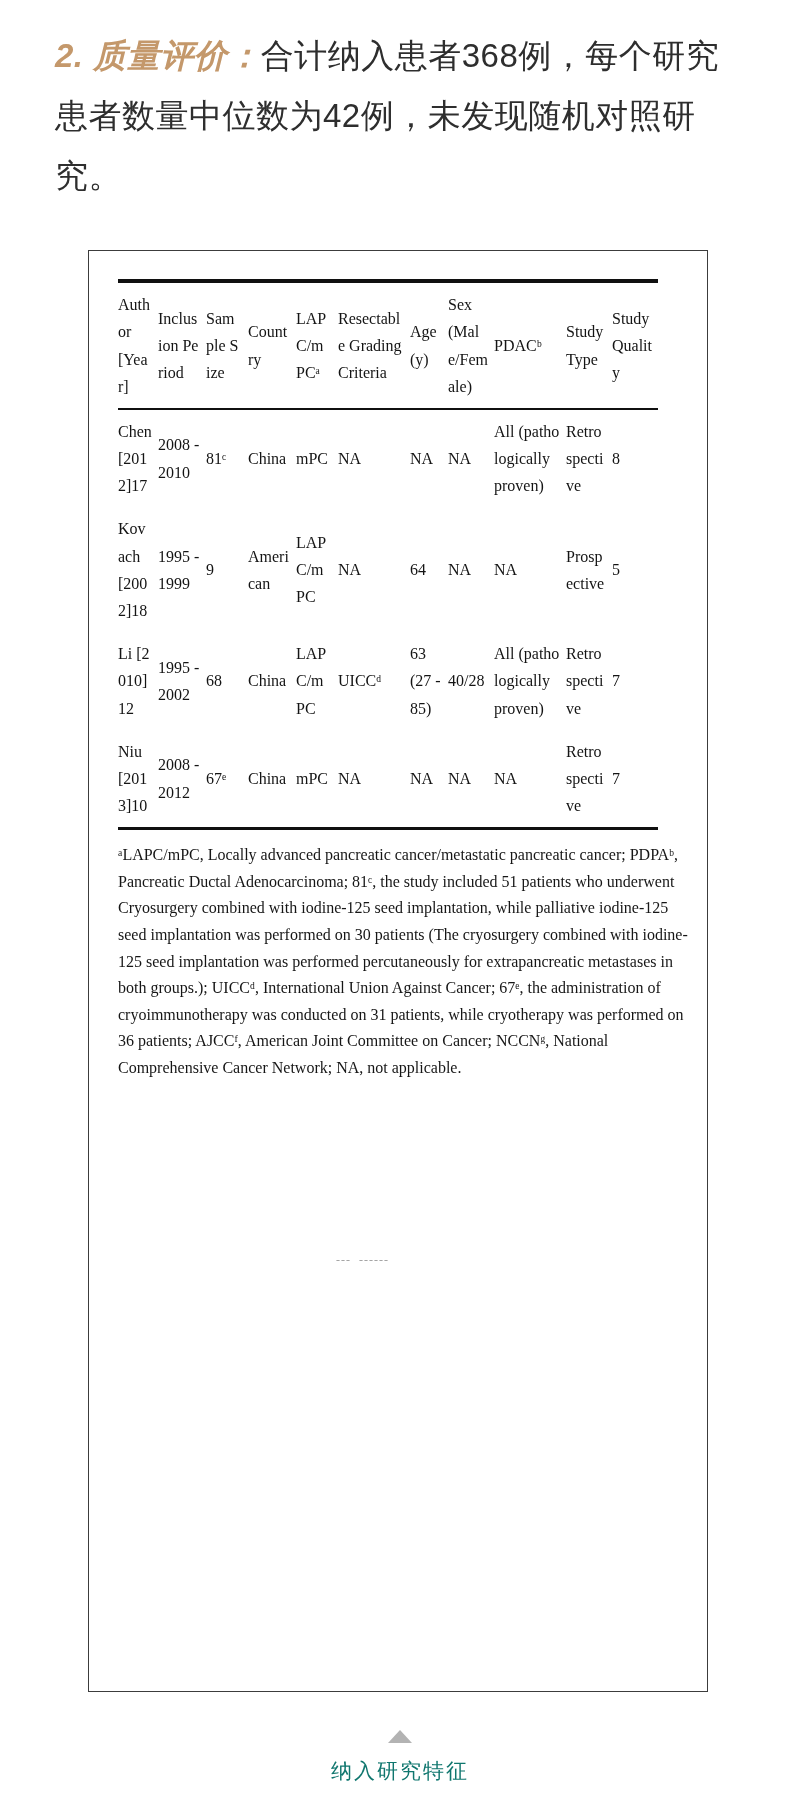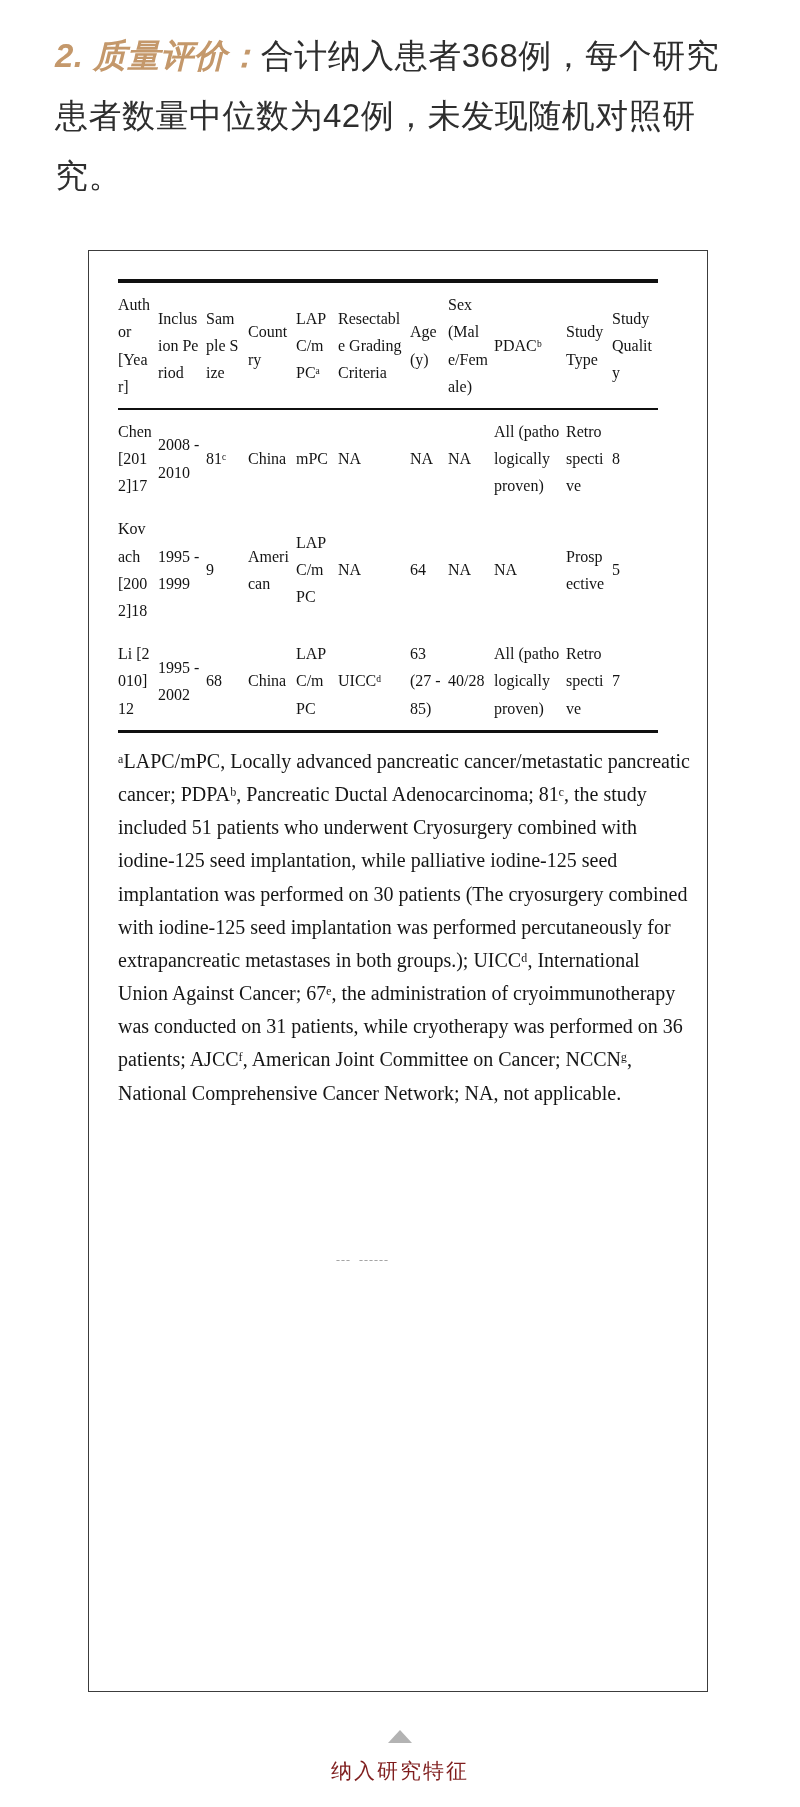--- a/index.html
+++ b/index.html
@@ -45,21 +45,21 @@
     word-break:break-all;
     padding:8px 6px 8px 0;
   }
   col.c0 {width:40px} col.c1 {width:48px} col.c2 {width:42px} col.c3 {width:48px}
   col.c4 {width:42px} col.c5 {width:72px} col.c6 {width:38px} col.c7 {width:46px}
   col.c8 {width:72px} col.c9 {width:46px} col.c10{width:46px}
 
   .footnote {
     margin:12px 0 0 0;
     width:572px;
-    font-size:20px;
+    font-size:16px;
     line-height:1.66;
     color:#161616;
     word-wrap:break-word;
   }
 
   .artifact {
     position:absolute;
     left:247px;
     top:1002px;
     color:#a0a0a0;
@@ -78,21 +78,21 @@
   .tri-up {
     width:0; height:0;
     border-left:12px solid transparent;
     border-right:12px solid transparent;
     border-bottom:13px solid #b3b3b3;
     margin:0 auto 14px auto;
   }
   .collapse-label {
     font-family:"Liberation Sans", sans-serif;
     font-size:21px;
-    color:#7f1d1d;
+    color:#0f766e;
     letter-spacing:2px;
   }
 </style>
 </head>
 <body>
 
 <div class="page">
 
   <p class="heading"><span class="accent">2. 质量评价：</span><span>合计纳入患者368例，每个研究患者数量中位数为42例，未发现随机对照研究。</span></p>
 
@@ -161,20 +161,33 @@
             <td>68</td>
             <td>China</td>
             <td>LAPC/mPC</td>
             <td>UICCᵈ</td>
             <td>63 (27 - 85)</td>
             <td>40/28</td>
             <td>All (pathologically proven)</td>
             <td>Retrospective</td>
             <td>7</td>
           </tr>
+          <tr>
+            <td>Niu [2013]10</td>
+            <td>2008 - 2012</td>
+            <td>67ᵉ</td>
+            <td>China</td>
+            <td>mPC</td>
+            <td>NA</td>
+            <td>NA</td>
+            <td>NA</td>
+            <td>NA</td>
+            <td>Retrospective</td>
+            <td>7</td>
+          </tr>
         </tbody>
     </table>
 
     <p class="footnote">ᵃLAPC/mPC, Locally advanced pancreatic cancer/metastatic pancreatic cancer; PDPAᵇ, Pancreatic Ductal Adenocarcinoma;  81ᶜ, the study included 51 patients who underwent Cryosurgery combined with iodine-125 seed implantation, while palliative iodine-125 seed implantation was performed on 30 patients (The cryosurgery combined with iodine-125 seed implantation was performed percutaneously for extrapancreatic metastases in both groups.); UICCᵈ, International Union Against Cancer; 67ᵉ, the administration of cryoimmunotherapy was conducted on 31 patients, while cryotherapy was performed on 36 patients; AJCCᶠ, American Joint Committee on Cancer; NCCNᵍ, National Comprehensive Cancer Network; NA, not applicable.</p>
   </div>
 
   <div class="collapse-control">
     <div class="tri-up"></div>
     <div class="collapse-label">纳入研究特征</div>
   </div>

